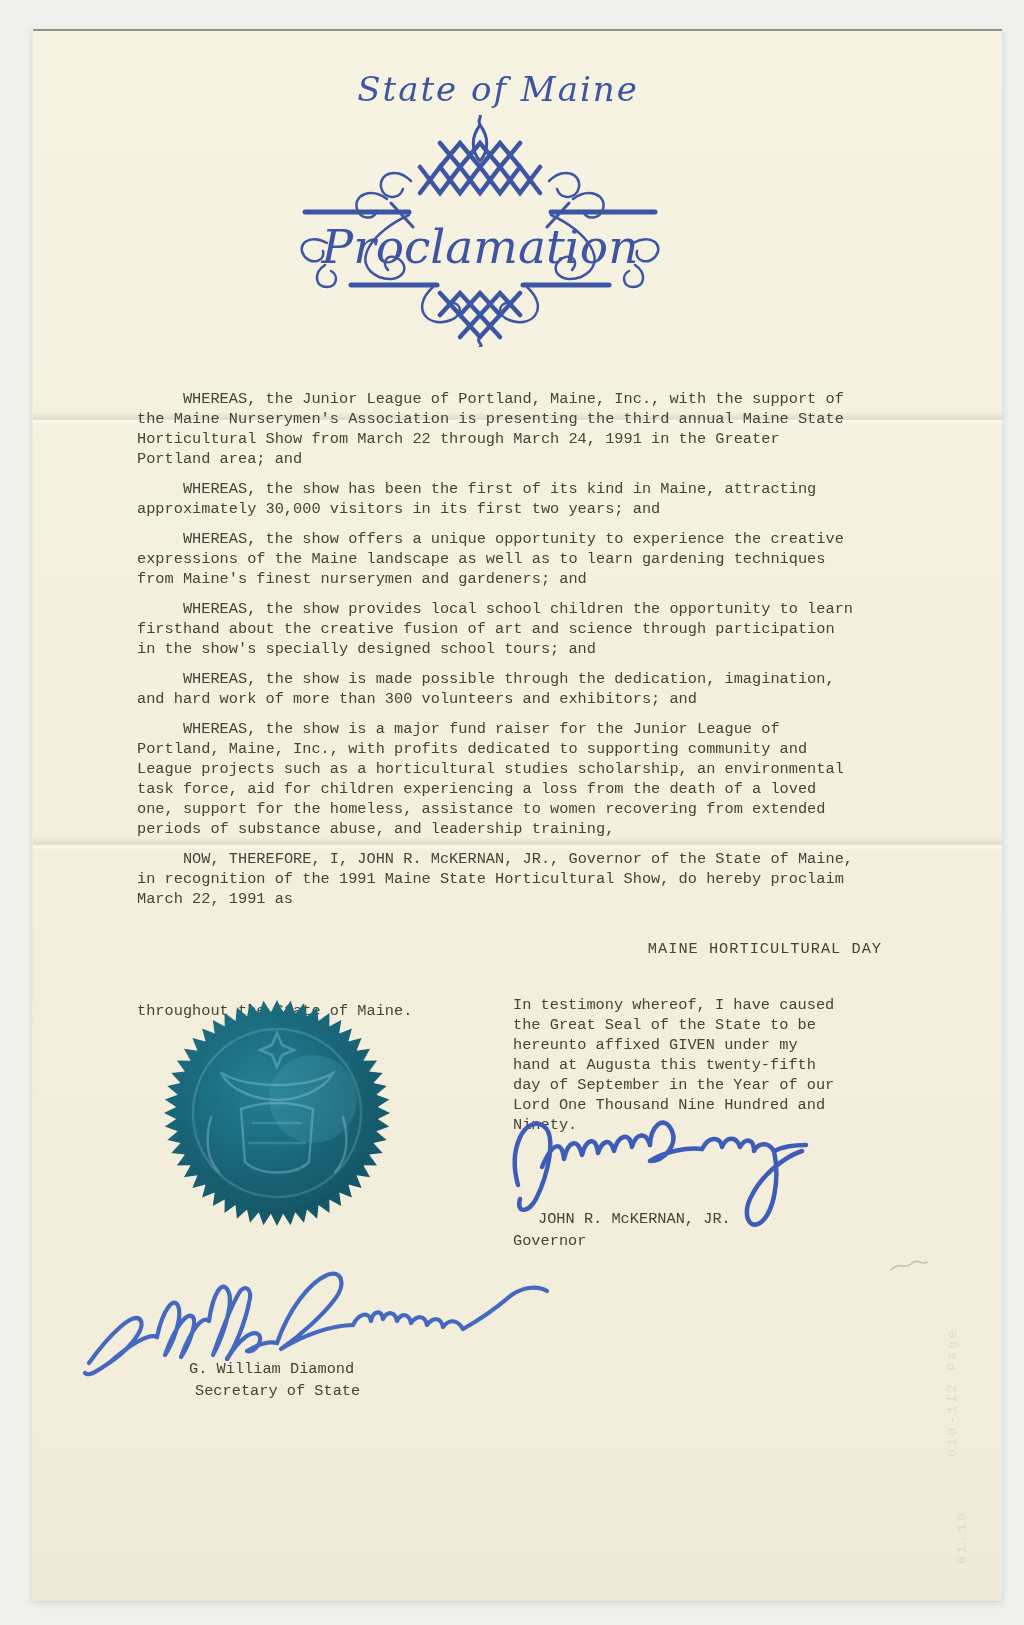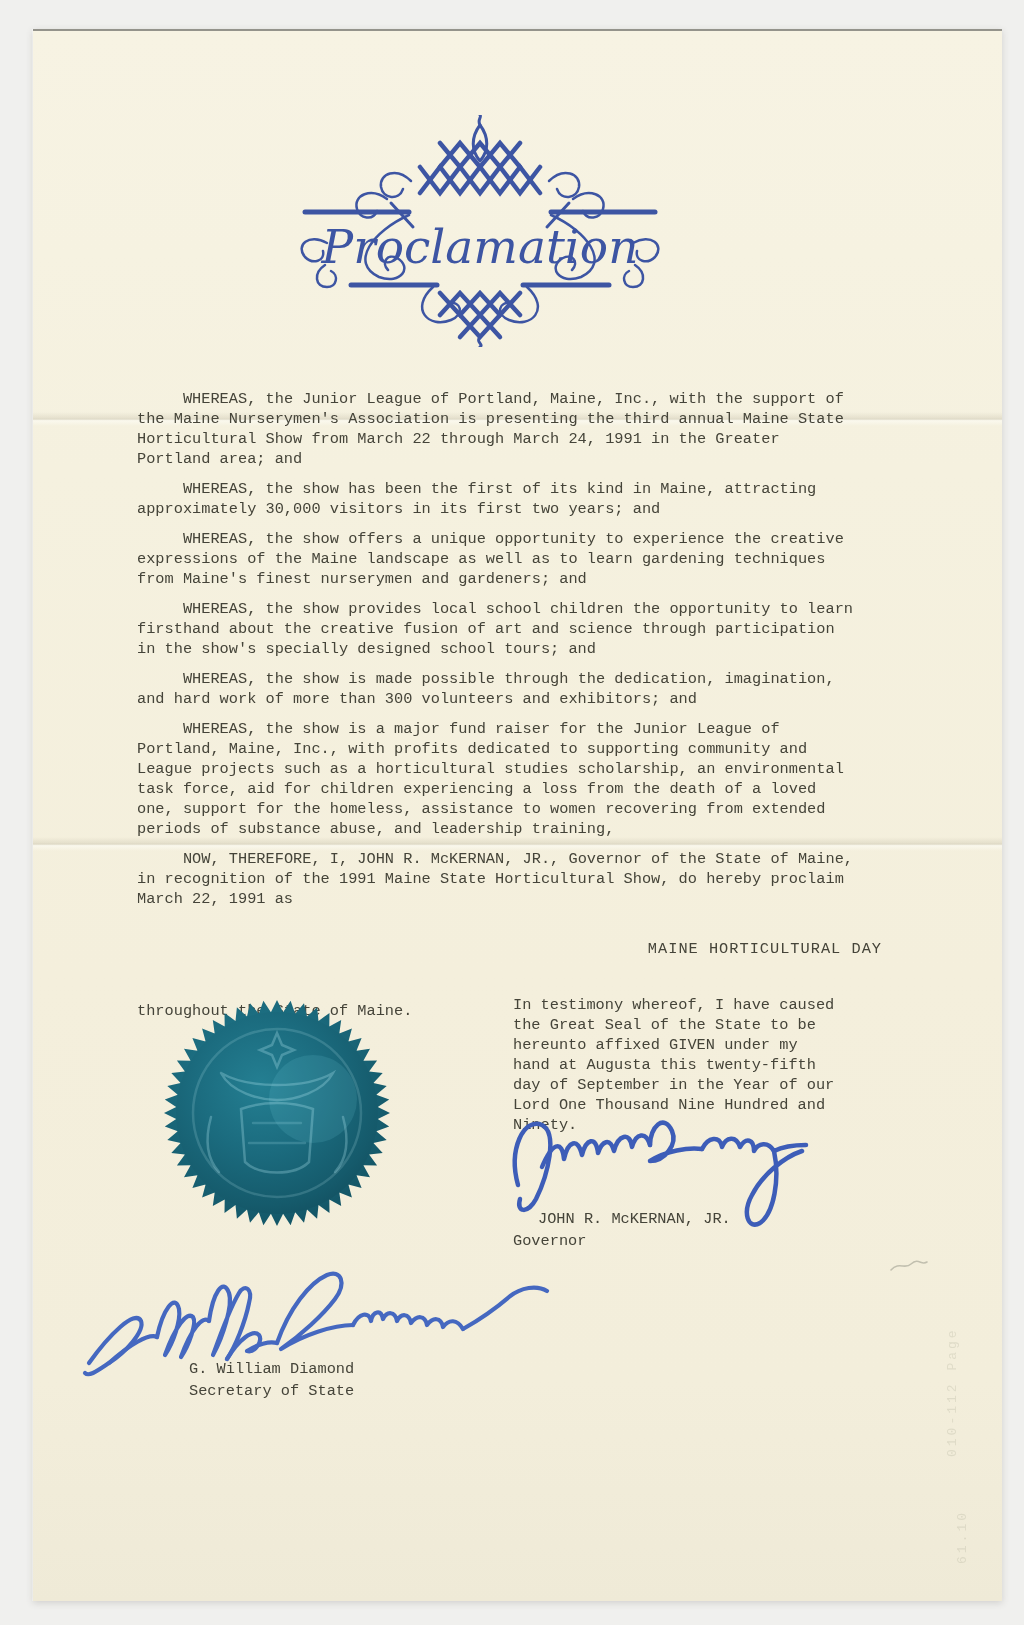--- a/index.html
+++ b/index.html
@@ -37,38 +37,39 @@
   .testimony{
     position:absolute;left:480px;top:964px;width:380px;
     font-size:15.3px;line-height:20px;color:#454439;white-space:pre-wrap;
   }
   .gov-signature{position:absolute;left:465px;top:1052px;}
   .typed{position:absolute;font-size:15.3px;line-height:20px;color:#454439;white-space:pre;}
   .gov-name{left:505px;top:1178px;}
   .gov-title{left:480px;top:1200px;}
   .sec-signature{position:absolute;left:48px;top:1208px;}
   .sec-name{left:156px;top:1328px;}
-  .sec-title{left:156px;top:1350px;}
+  .sec-title{left:162px;top:1350px;}
   .showthrough{
     position:absolute;writing-mode:vertical-rl;
     font-size:13px;letter-spacing:3px;color:#7d8068;opacity:.16;
     transform:rotate(180deg);
   }
   .showthrough-top{left:912px;top:1246px;height:180px;}
   .showthrough-bottom{left:922px;top:1438px;height:95px;}
   .pencil-mark{position:absolute;left:856px;top:1226px;opacity:.55;}
 </style>
 </head>
 <body>
 
 <div class="paper">
 
   <div class="fold fold-1"></div>
   <div class="fold fold-2"></div>
 
+  <div class="state-title">State of Maine</div>
 
   <svg class="ornament" width="378" height="232" viewBox="0 0 378 232">
     <g stroke="#3d55a3" fill="none" stroke-linecap="round">
 
       <g stroke-width="3">
         <path d="M189,46 C180,36 180,22 189,10 C198,22 198,36 189,46"></path>
         <path d="M189,10 C186,5 191,2 189,0"></path>
       </g>
 
       <g stroke-width="4.5">

